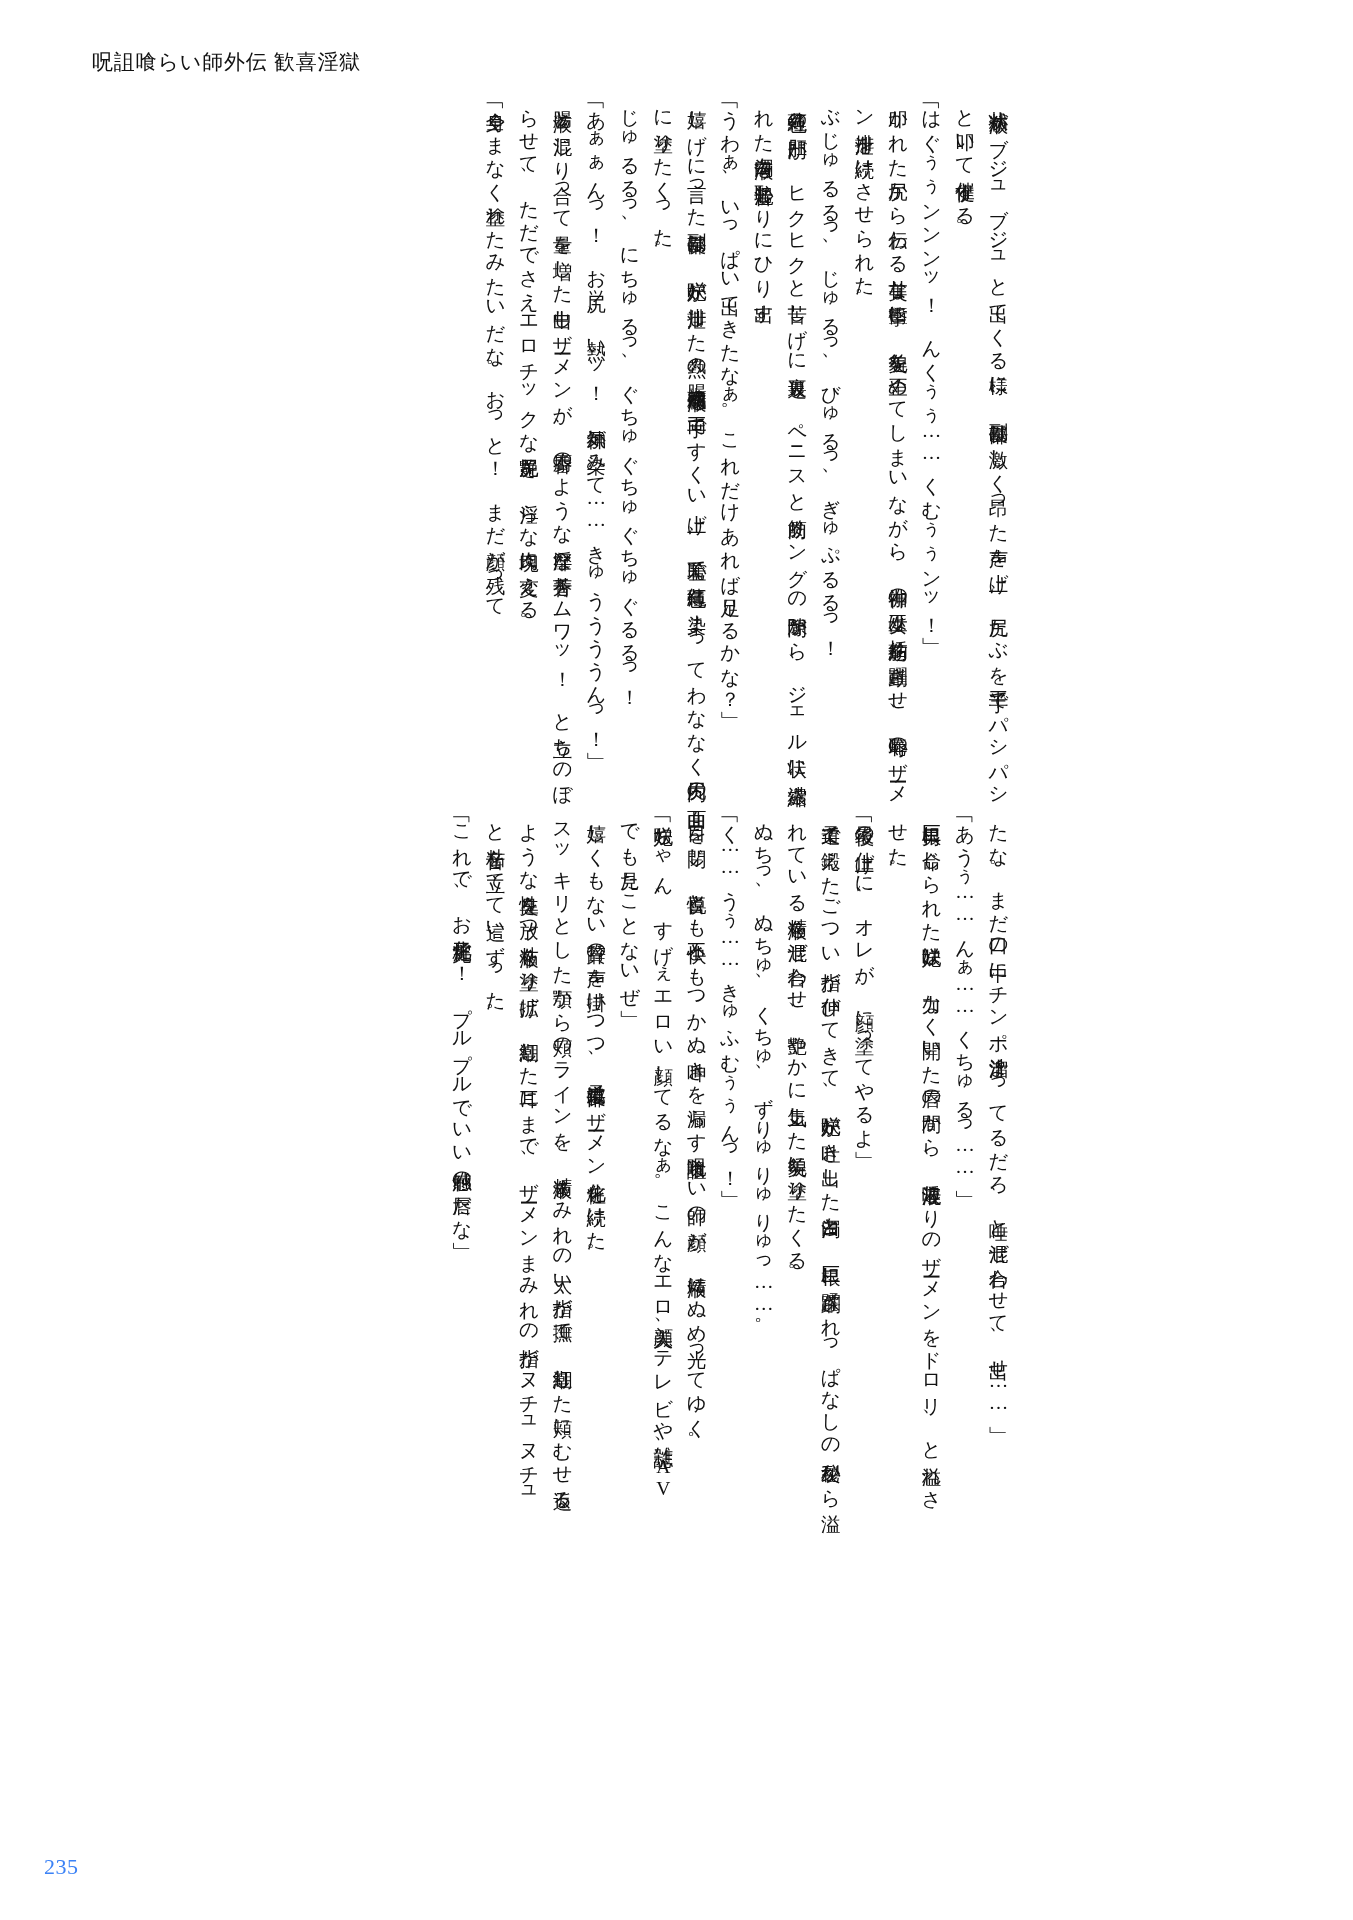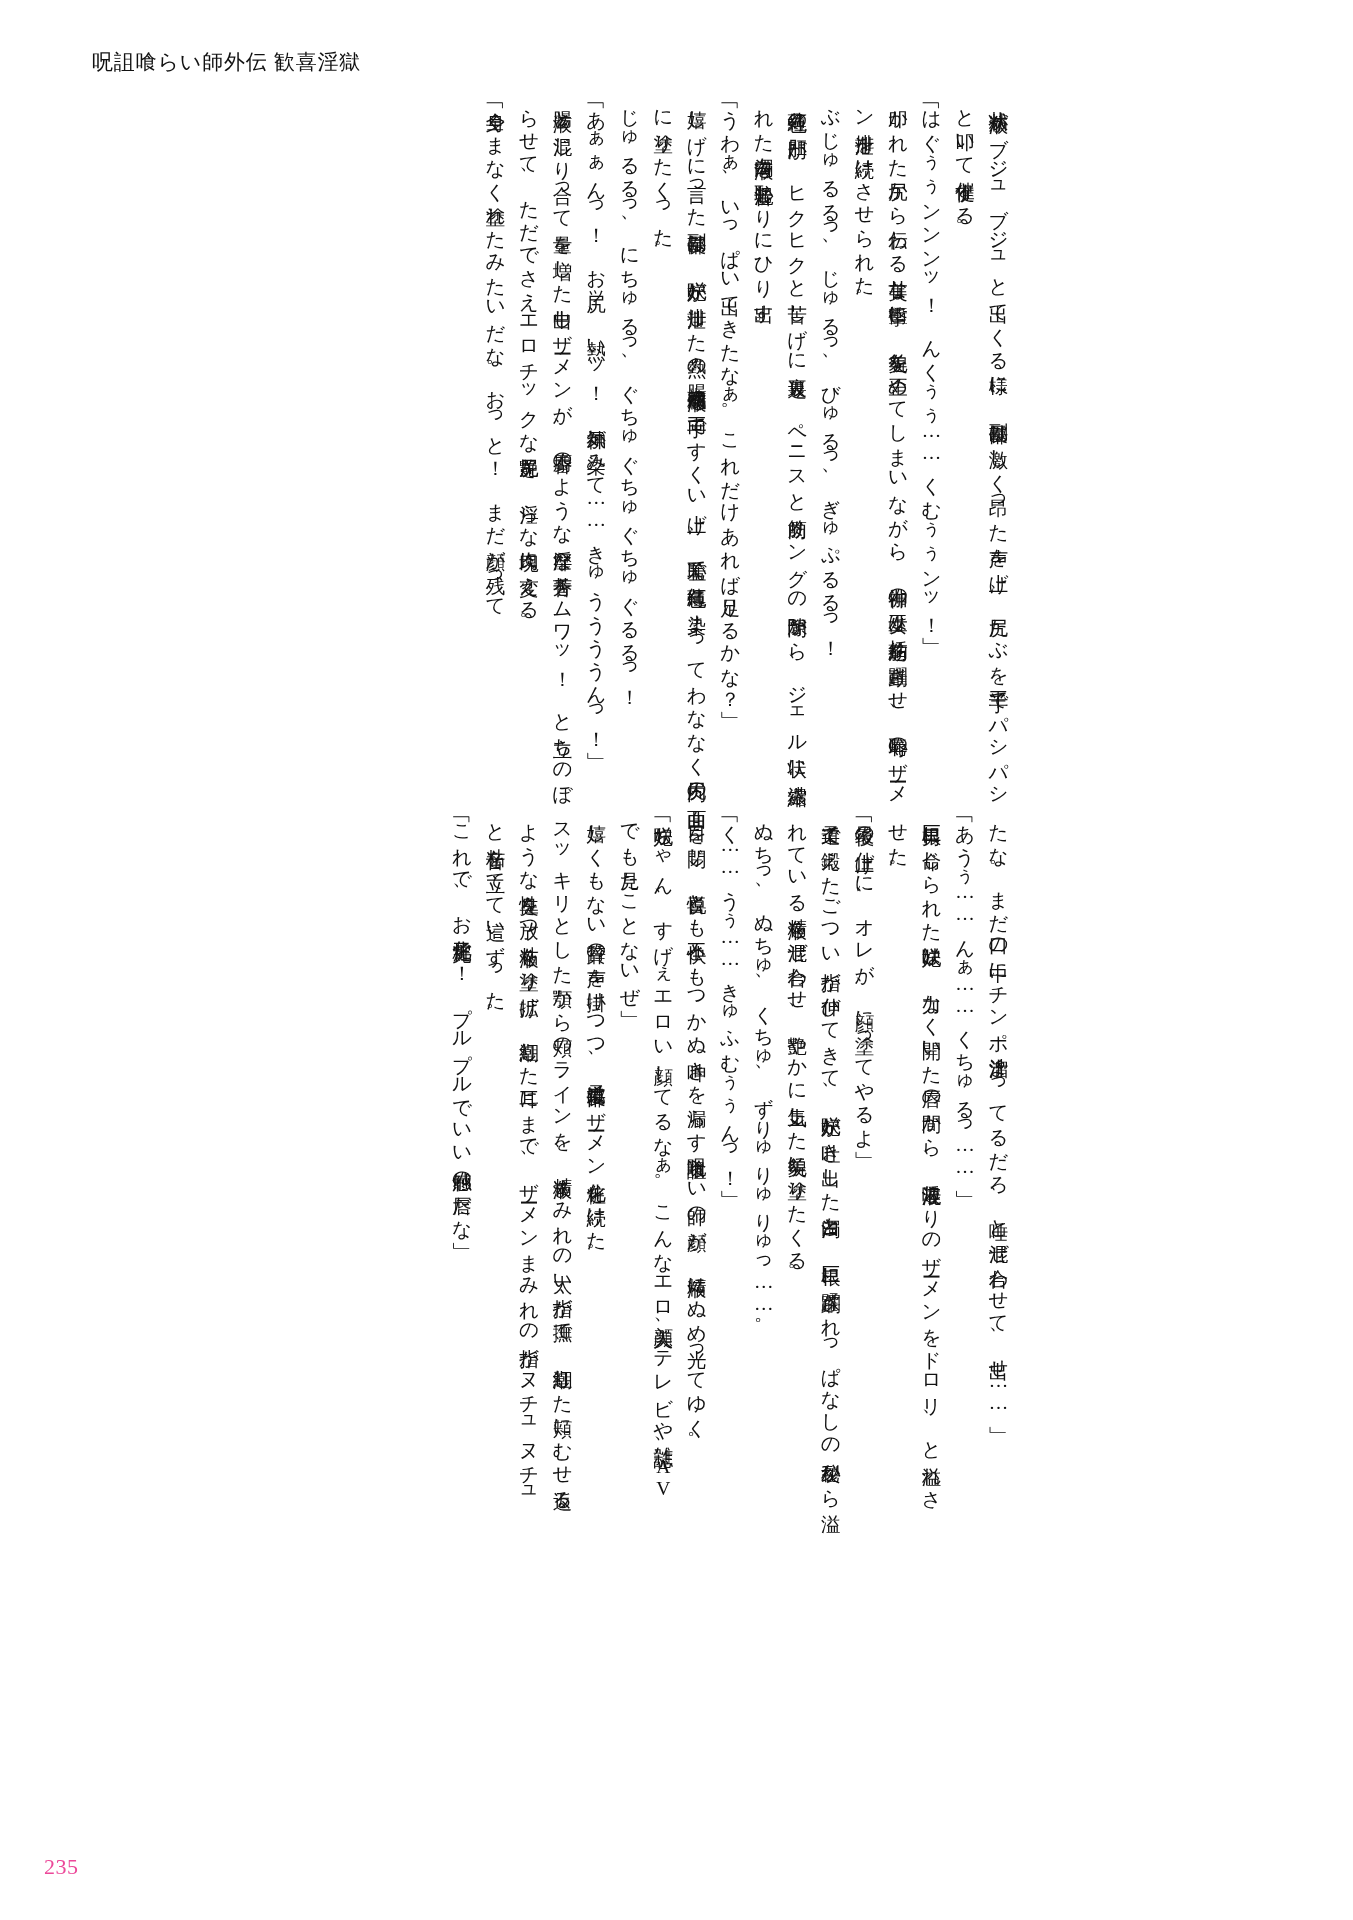--- a/index.html
+++ b/index.html
@@ -31,21 +31,21 @@
     letter-spacing: 0.04em;
     color: #111;
     white-space: nowrap;
   }
   
   .folio {
     position: absolute;
     left: 44px;
     bottom: 40px;
     font-size: 22px;
-    color: #ec4899;
+    color: #3b82f6;
     letter-spacing: 0.02em;
   }
   
   .vtext-block {
     position: absolute;
     writing-mode: vertical-rl;
     -webkit-writing-mode: vertical-rl;
     text-orientation: upright;
     font-size: 19.5px;
     line-height: 1.72;

